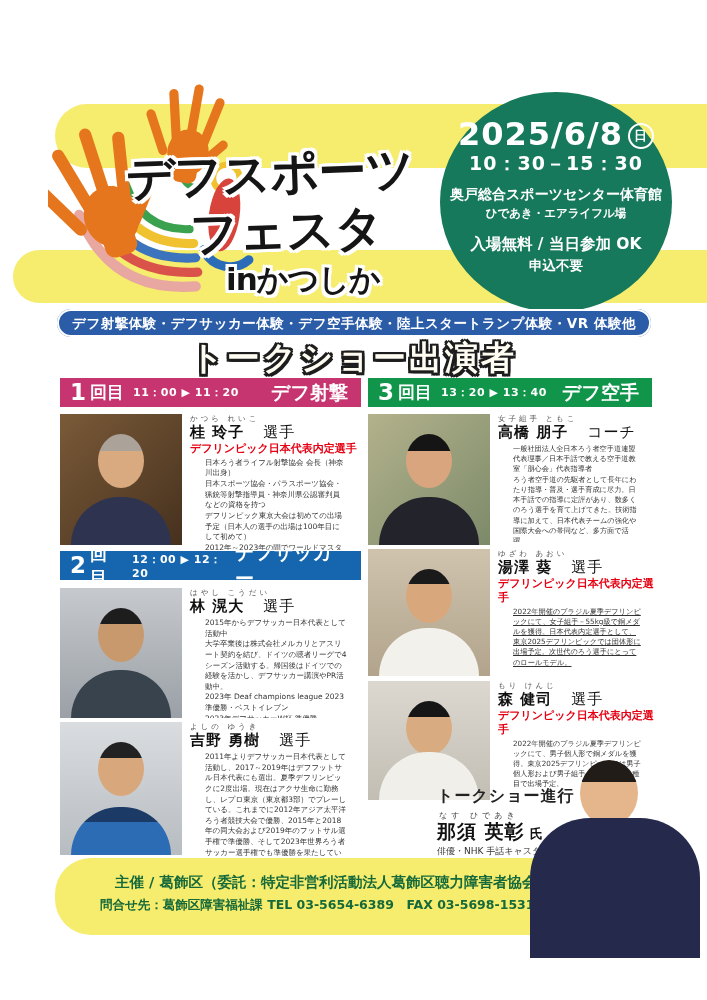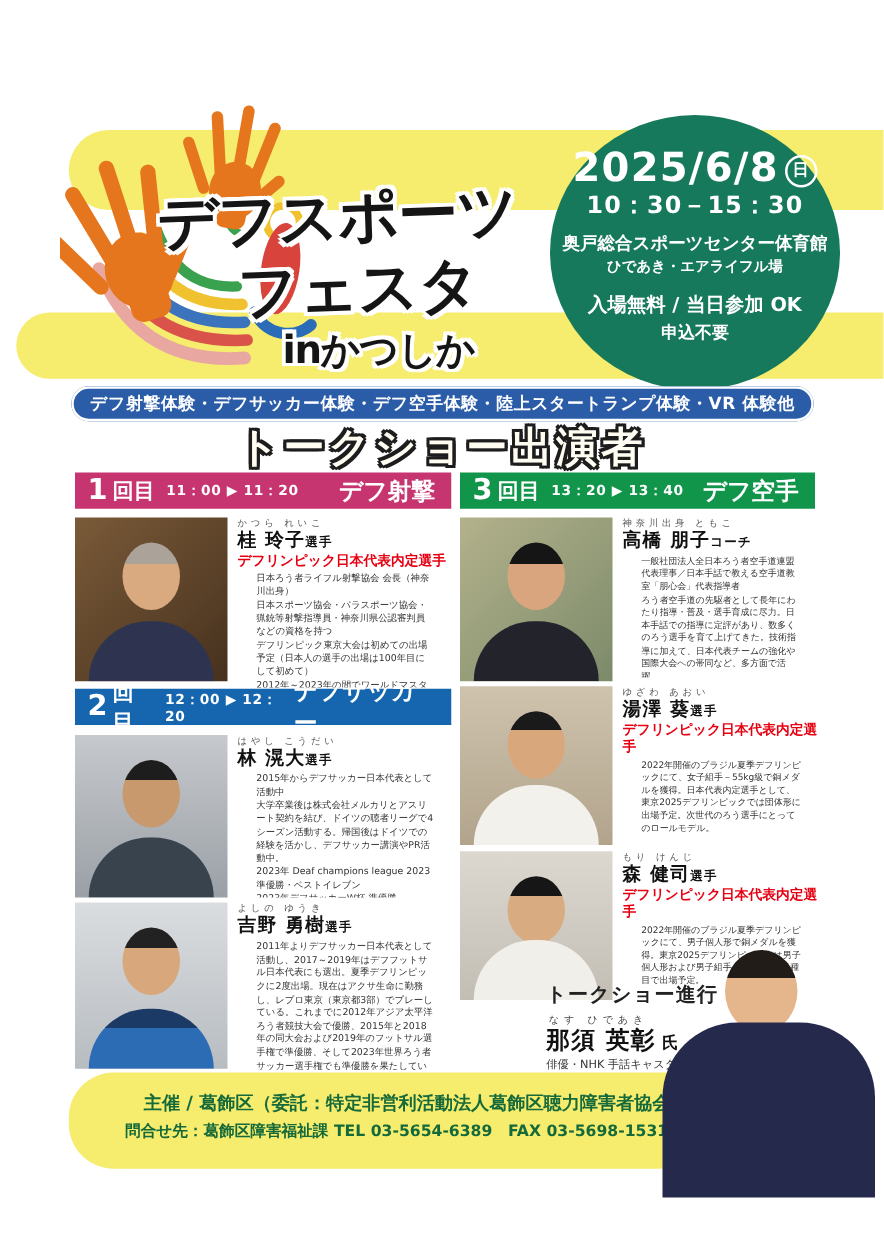--- a/index.html
+++ b/index.html
@@ -80,28 +80,28 @@
   .ph-yuzawa{height:127px;background:linear-gradient(180deg,#cfc3ae,#b2a48c);}
   .ph-yuzawa::before{background:linear-gradient(180deg,#1a1a1a 0 28%,#d8a87c 28%);}
   .ph-yuzawa::after{background:#f3f1ec;}
   .ph-mori{height:119px;background:linear-gradient(180deg,#dcd8d0,#c2beb4);}
   .ph-mori::before{background:linear-gradient(180deg,#161616 0 30%,#d9ab80 30%);}
   .ph-mori::after{background:#f1efe9;}
 
   .p-text{flex:1;min-width:0;padding-top:1px;}
   .furigana{font-size:7.5px;color:#555;letter-spacing:3px;line-height:1.1;}
   .pname{font-size:15px;font-weight:bold;color:#111;letter-spacing:1px;line-height:1.25;}
-  .prole{font-size:10px;font-weight:bold;margin-left:0;}
+  .prole{font-size:15px;font-weight:normal;margin-left:19px;}
   .designation{font-size:11px;font-weight:bold;color:#e60012;line-height:1.25;}
   .bio{font-size:7.5px;line-height:1.42;color:#333;white-space:pre-line;overflow:hidden;margin-top:2px;}
   .p-katsura .bio{max-height:92px;}
   .p-hayashi .bio{max-height:100px;}
   .p-yoshino .bio{max-height:104px;}
   .p-takahashi .bio{font-size:7.2px;max-height:98px;}
-  .p-yuzawa .bio{font-size:7.2px;max-height:86px;}
+  .p-yuzawa .bio{font-size:7.2px;max-height:86px;text-decoration:underline;}
   .p-mori .bio{font-size:7.2px;max-height:70px;}
 
   
   .host-label{left:437px;top:786px;font-size:16px;font-weight:600;color:#222;letter-spacing:1px;}
   .host-furigana{left:439px;top:810px;font-size:8px;color:#444;letter-spacing:4px;}
   .host-name{left:437px;top:819px;font-size:19px;font-weight:bold;color:#111;letter-spacing:1px;}
   .host-honorific{font-size:13px;font-weight:bold;margin-left:5px;}
   .host-title{left:437px;top:845px;font-size:9px;color:#333;}
   .ph-nasu{left:508px;top:752px;width:199px;height:206px;z-index:3;overflow:hidden;}
   .ph-nasu::before{content:"";position:absolute;left:72px;top:8px;width:58px;height:66px;
@@ -224,21 +224,21 @@
     <div class="p-text">
       <div class="furigana">よしの ゆうき</div>
       <div class="pname"><span>吉野 勇樹</span><span class="prole">選手</span></div>
       <p class="bio">2011年よりデフサッカー日本代表として活動し、2017～2019年はデフフットサル日本代表にも選出。夏季デフリンピックに2度出場。現在はアクサ生命に勤務し、レプロ東京（東京都3部）でプレーしている。これまでに2012年アジア太平洋ろう者競技大会で優勝、2015年と2018年の同大会および2019年のフットサル選手権で準優勝、そして2023年世界ろう者サッカー選手権でも準優勝を果たしている。</p>
     </div>
   </div>
 
   <div class="abs profile p-takahashi">
     <div class="photo ph-takahashi"></div>
     <div class="p-text">
-      <div class="furigana">神奈川出身 ともこ</div>
+      <div class="furigana">女子組手 ともこ</div>
       <div class="pname"><span>高橋 朋子</span><span class="prole">コーチ</span></div>
       <p class="bio">一般社団法人全日本ろう者空手道連盟 代表理事／日本手話で教える空手道教室「朋心会」代表指導者
 ろう者空手道の先駆者として長年にわたり指導・普及・選手育成に尽力。日本手話での指導に定評があり、数多くのろう選手を育て上げてきた。技術指導に加えて、日本代表チームの強化や国際大会への帯同など、多方面で活躍。
 2008年 世界ろう武道選手権大会（フランス）女子組手＋68kg級金メダル／無差別級 銀メダル</p>
     </div>
   </div>
 
   <div class="abs profile p-yuzawa">
     <div class="photo ph-yuzawa"></div>
     <div class="p-text">

